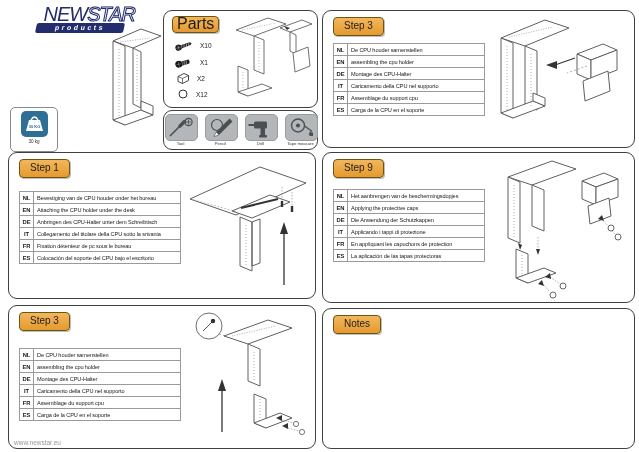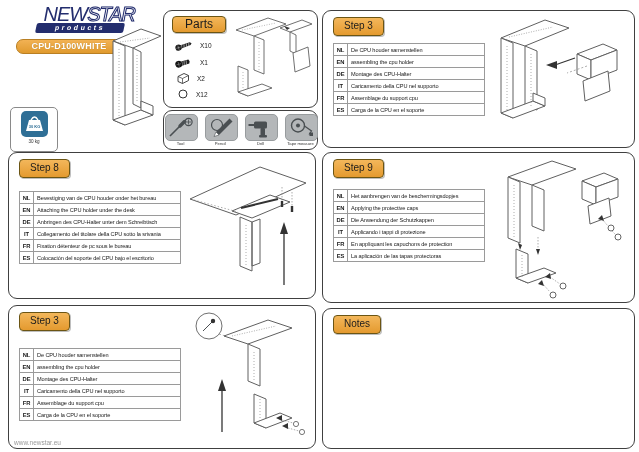--- a/index.html
+++ b/index.html
@@ -4,21 +4,21 @@
 <style>
   html,body{margin:0;padding:0;background:#fff;}
   #page{position:relative;width:639px;height:452px;background:#fff;
         font-family:"Liberation Sans",sans-serif;color:#1a1a1a;overflow:hidden;}
 
   .panel{position:absolute;background:#fff;border:1.3px solid #404040;border-radius:9px;}
 
   .tag{position:absolute;display:inline-block;background:linear-gradient(#f3b75b,#e49a2f);
        border:1px solid #6b5514;border-radius:4px;padding:0 10px;height:17px;line-height:16px;
        font-size:10px;color:#1c1c1c;box-shadow:1px 1px 0 rgba(0,0,0,.25);white-space:nowrap;}
-  .tag.small{font-size:12px;height:15px;line-height:14px;padding:0 12px;}
+  .tag.small{font-size:16px;height:15px;line-height:14px;padding:0 4px;}
 
   
   #logo{position:absolute;left:10px;top:3px;width:125px;height:36px;}
   #logo .row{font-style:italic;font-weight:400;font-size:20px;letter-spacing:-1px;line-height:22px;white-space:nowrap;text-align:right;}
   #logo .new{color:#232d6e;}
   #logo .star{color:#ffffff;-webkit-text-stroke:1px #232d6e;text-shadow:0 0 1px #232d6e;}
   #logo .band{position:absolute;left:26px;top:20px;width:88px;height:10px;background:#232d6e;
               border-radius:2px;transform:skewX(-12deg);text-align:center;}
   #logo .band span{color:#fff;font-size:7px;font-weight:bold;letter-spacing:2.5px;line-height:10px;display:block;}
 
@@ -63,21 +63,20 @@
 <div id="page">
 
   <div id="logo">
     <div class="row"><span class="new">NEW</span><span class="star">STAR</span></div>
     <div class="band">
       <span>products</span>
     </div>
   </div>
 
   <div id="products">
-    <div class="pbtn">CPU-D100WHITE</div>
   </div>
 
   <svg class="ill" style="left:110px;top:26px" width="54" height="112" viewBox="0 0 54 112">
     <g stroke="#606060" stroke-width="1" fill="#fff" stroke-linejoin="round">
       <polygon points="3,15 31,3 51,10 23,22"></polygon>
       <polygon points="3,15 15,20 15,99 3,94"></polygon>
       <polygon points="23,22 31,26 31,82 23,78"></polygon>
       <polygon points="3,94 15,99 43,89 31,84"></polygon>
       <polygon points="31,75 43,80 43,89 31,84"></polygon>
     </g>
@@ -215,21 +214,21 @@
           <circle cx="12" cy="10.5" r="2" fill="#4a4f52"></circle>
           <path d="M18.5,11 L25.5,16 l-2.5,3.5" fill="none" stroke="#4a4f52" stroke-width="1.2"></path>
           <rect x="23.5" y="17.5" width="3.5" height="3.5" fill="#4a4f52"></rect>
         </svg>
         <div class="tlabel">Tape measure</div>
       </div>
     </div>
   </div>
 
   <div class="panel" style="left:8px;top:152px;width:306px;height:145px">
-    <div class="tag" style="left:10px;top:6px">Step 8</div>
+    <div class="tag" style="left:10px;top:6px">Step 1</div>
     <div class="ltable" style="left:10px;top:38px;width:160px">
 
         <div class="lrow">
           <span class="lcode">NL</span>
           <span class="ltext">Bevestiging van de CPU houder  onder het bureau</span>
         </div>
 
         <div class="lrow">
           <span class="lcode">EN</span>
           <span class="ltext">Attaching the CPU holder under the desk</span>

